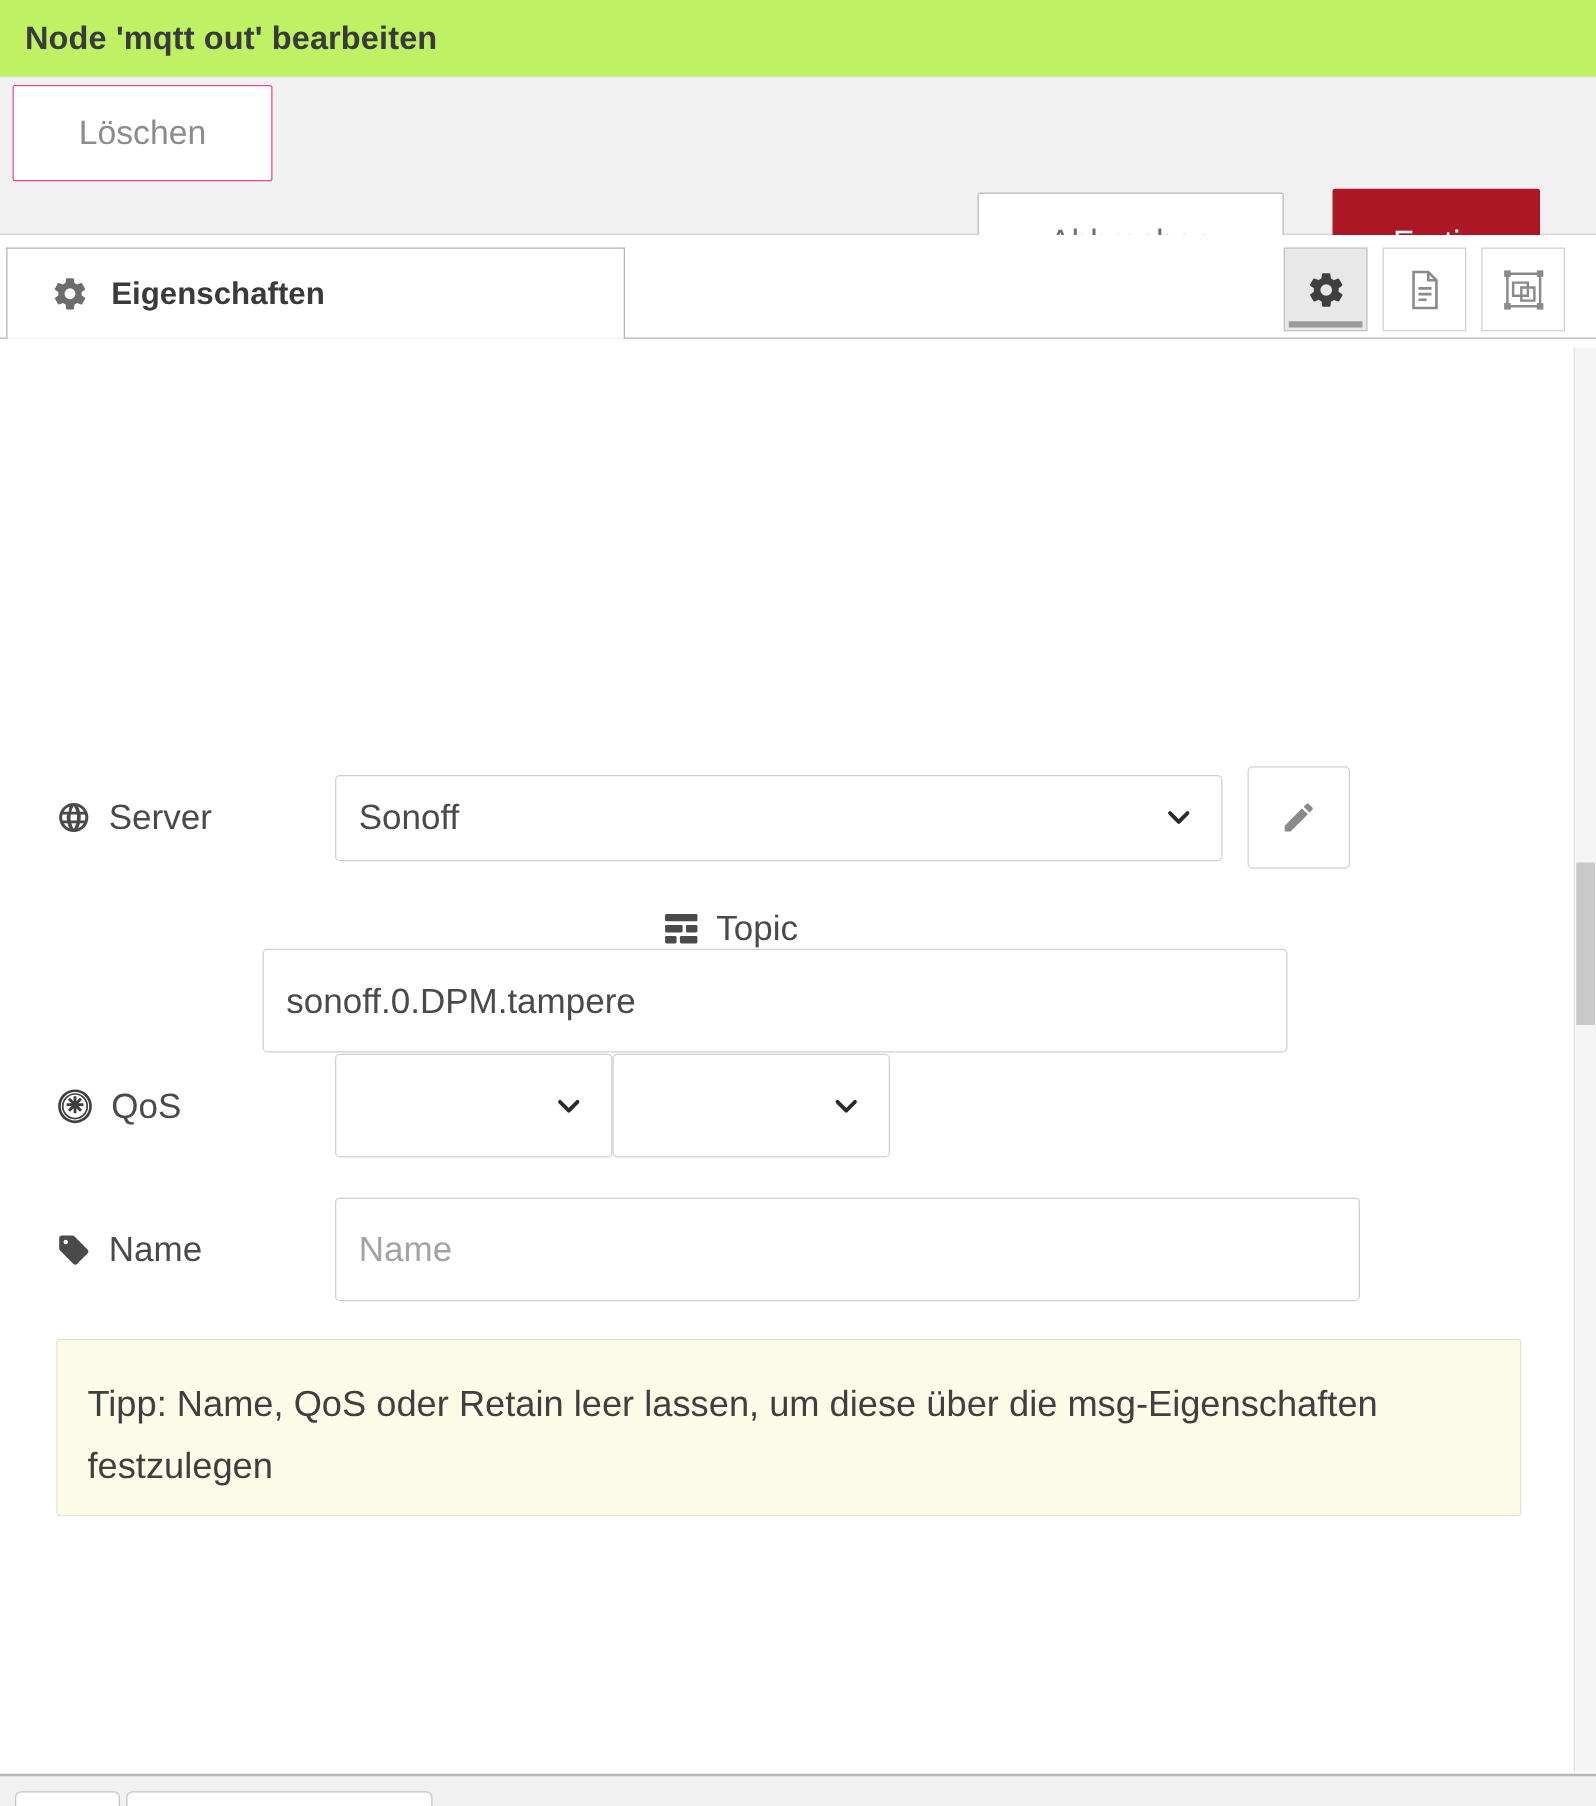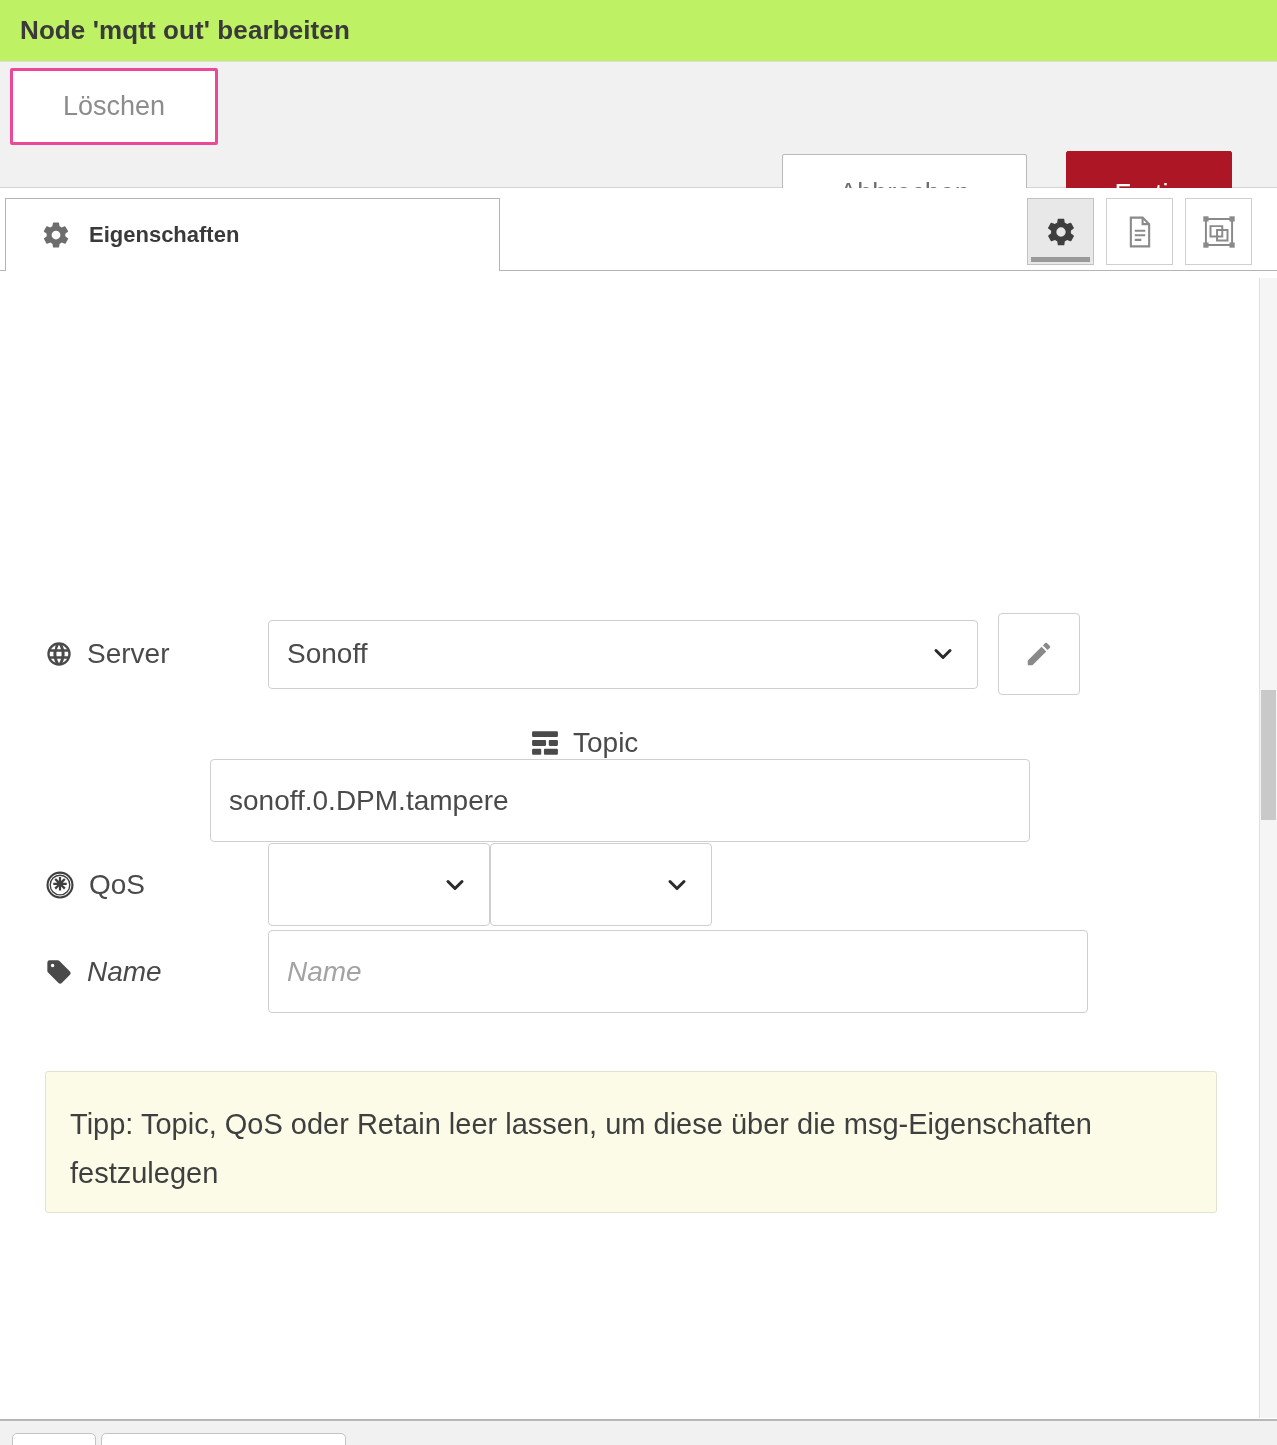--- a/index.html
+++ b/index.html
@@ -51,21 +51,21 @@
     justify-content: center;
     cursor: pointer;
     font-family: "Liberation Sans", sans-serif;
   }
   .btn-delete {
     left: 10px;
     top: 6px;
     width: 208px;
     height: 77px;
     background: #ffffff;
-    border: 3px solid #ec4899;
+    border: 1px solid #ec4899;
     color: #8c8c8c;
   }
   .btn-cancel {
     left: 782px;
     top: 92px;
     width: 245px;
     height: 79px;
     background: #ffffff;
     border: 1px solid #b9b9b9;
     color: #6f6f6f;
@@ -103,21 +103,21 @@
     background: #ffffff;
     border: 1px solid #b4b4b4;
     border-bottom: none;
     display: flex;
     align-items: center;
     padding-left: 35px;
     z-index: 2;
     cursor: pointer;
   }
   .tab-label {
-    font-size: 22px;
+    font-size: 25px;
     font-weight: bold;
     color: #3a3a3a;
     margin-left: 18px;
   }
 
   .tab-tools {
     position: absolute;
     right: 25px;
     top: 10px;
     display: flex;
@@ -411,35 +411,35 @@
     <div class="ctl" style="width:222px;height:83px;">
       <span></span>
       <span class="chev">
         <svg width="28" height="28" viewBox="0 0 24 24" fill="none" stroke="#2b2b2b" stroke-width="2.6" stroke-linecap="round" stroke-linejoin="round">
           <path d="M6 9l6 6 6-6"></path>
         </svg>
       </span>
     </div>
   </div>
 
-  <div class="form-row" style="top:659px;font-style:italic;">
+  <div class="form-row" style="top:687px;">
     <div class="row-label">
       <span>
         <svg width="28" height="28" viewBox="0 0 24 24" fill="#4a4a4a">
           <path d="M21.4 11.6l-9-9A2 2 0 0011 2H4a2 2 0 00-2 2v7a2 2 0 00.6 1.4l9 9a2 2 0 002.8 0l7-7a2 2 0 000-2.8zM6.5 8A1.5 1.5 0 118 6.5 1.5 1.5 0 016.5 8z"></path>
         </svg>
       </span>
       <span class="label-text">Name</span>
     </div>
     <div class="ctl" style="width:820px;height:83px;">
       <span class="placeholder">Name</span>
     </div>
   </div>
 
-  <div class="tip-box">Tipp: Topic, QoS oder Retain leer lassen, um diese über die msg-Eigenschaften festzulegen</div>
+  <div class="tip-box">Tipp: Name, QoS oder Retain leer lassen, um diese über die msg-Eigenschaften festzulegen</div>
 
 </div>
 
 <div class="scroll-track">
   <div class="scroll-thumb"></div>
 </div>
 
 <div class="dialog-footer">
   <div class="footer-btn"></div>
   <div class="footer-field"></div>

